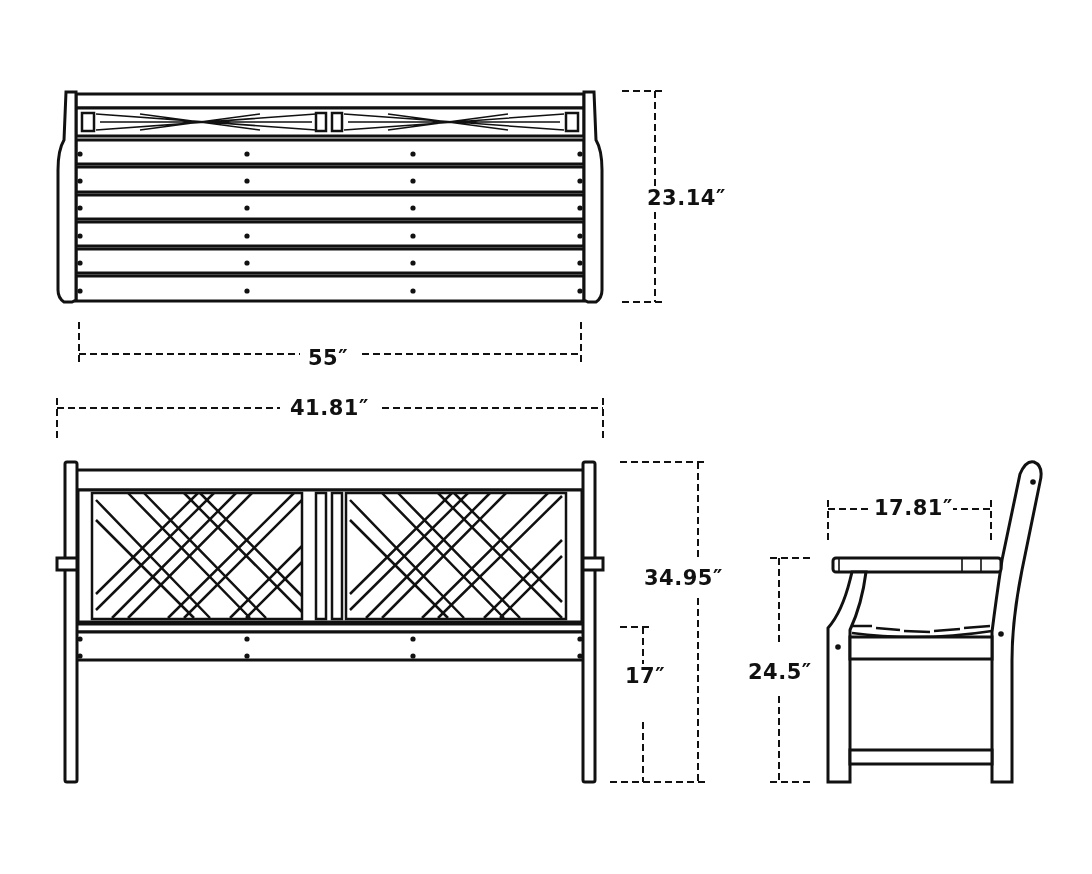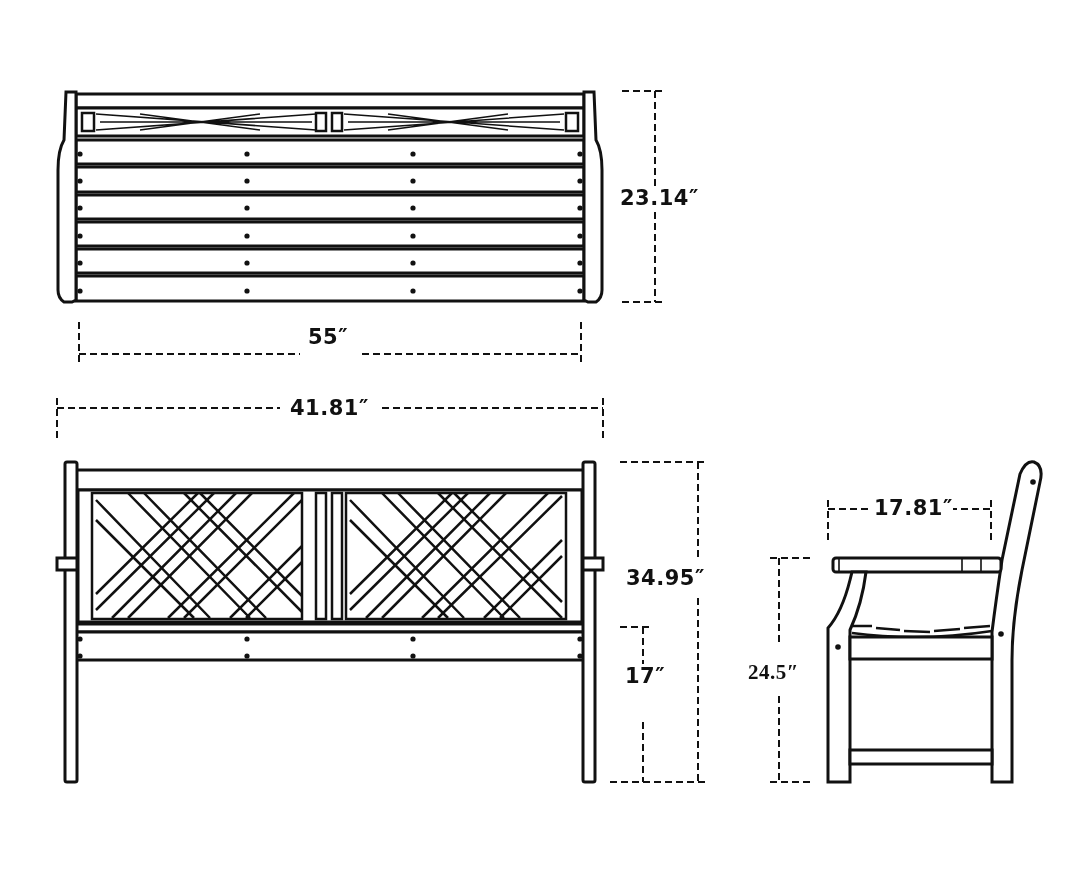--- a/index.html
+++ b/index.html
@@ -157,19 +157,19 @@
   </g>
 
   <g>
     <path class="dash" d="M828 500 L828 540 M991 500 L991 540 M828 509 L868 509 M950 509 L991 509"></path>
   </g>
   <g>
     <path class="dash" d="M770 558 L812 558 M779 558 L779 644 M779 696 L779 782 M770 782 L812 782"></path>
   </g>
 </svg>
 
-<div class="dim-label" style="left:620px; top:186px;">23.14″</div>
-<div class="dim-label" style="left:308px; top:325px;">55″</div>
+<div class="dim-label" style="left:647px; top:186px;">23.14″</div>
+<div class="dim-label" style="left:308px; top:346px;">55″</div>
 <div class="dim-label" style="left:290px; top:396px;">41.81″</div>
-<div class="dim-label" style="left:626px; top:566px;">34.95″</div>
+<div class="dim-label" style="left:644px; top:566px;">34.95″</div>
 <div class="dim-label" style="left:625px; top:664px;">17″</div>
 <div class="dim-label" style="left:874px; top:496px;text-align:center;">17.81″</div>
-<div class="dim-label" style="left:748px; top:660px;font-family:Liberation Serif, serif;">24.5″</div>
+<div class="dim-label" style="left:748px; top:660px;">24.5″</div>
 
 </body></html>

